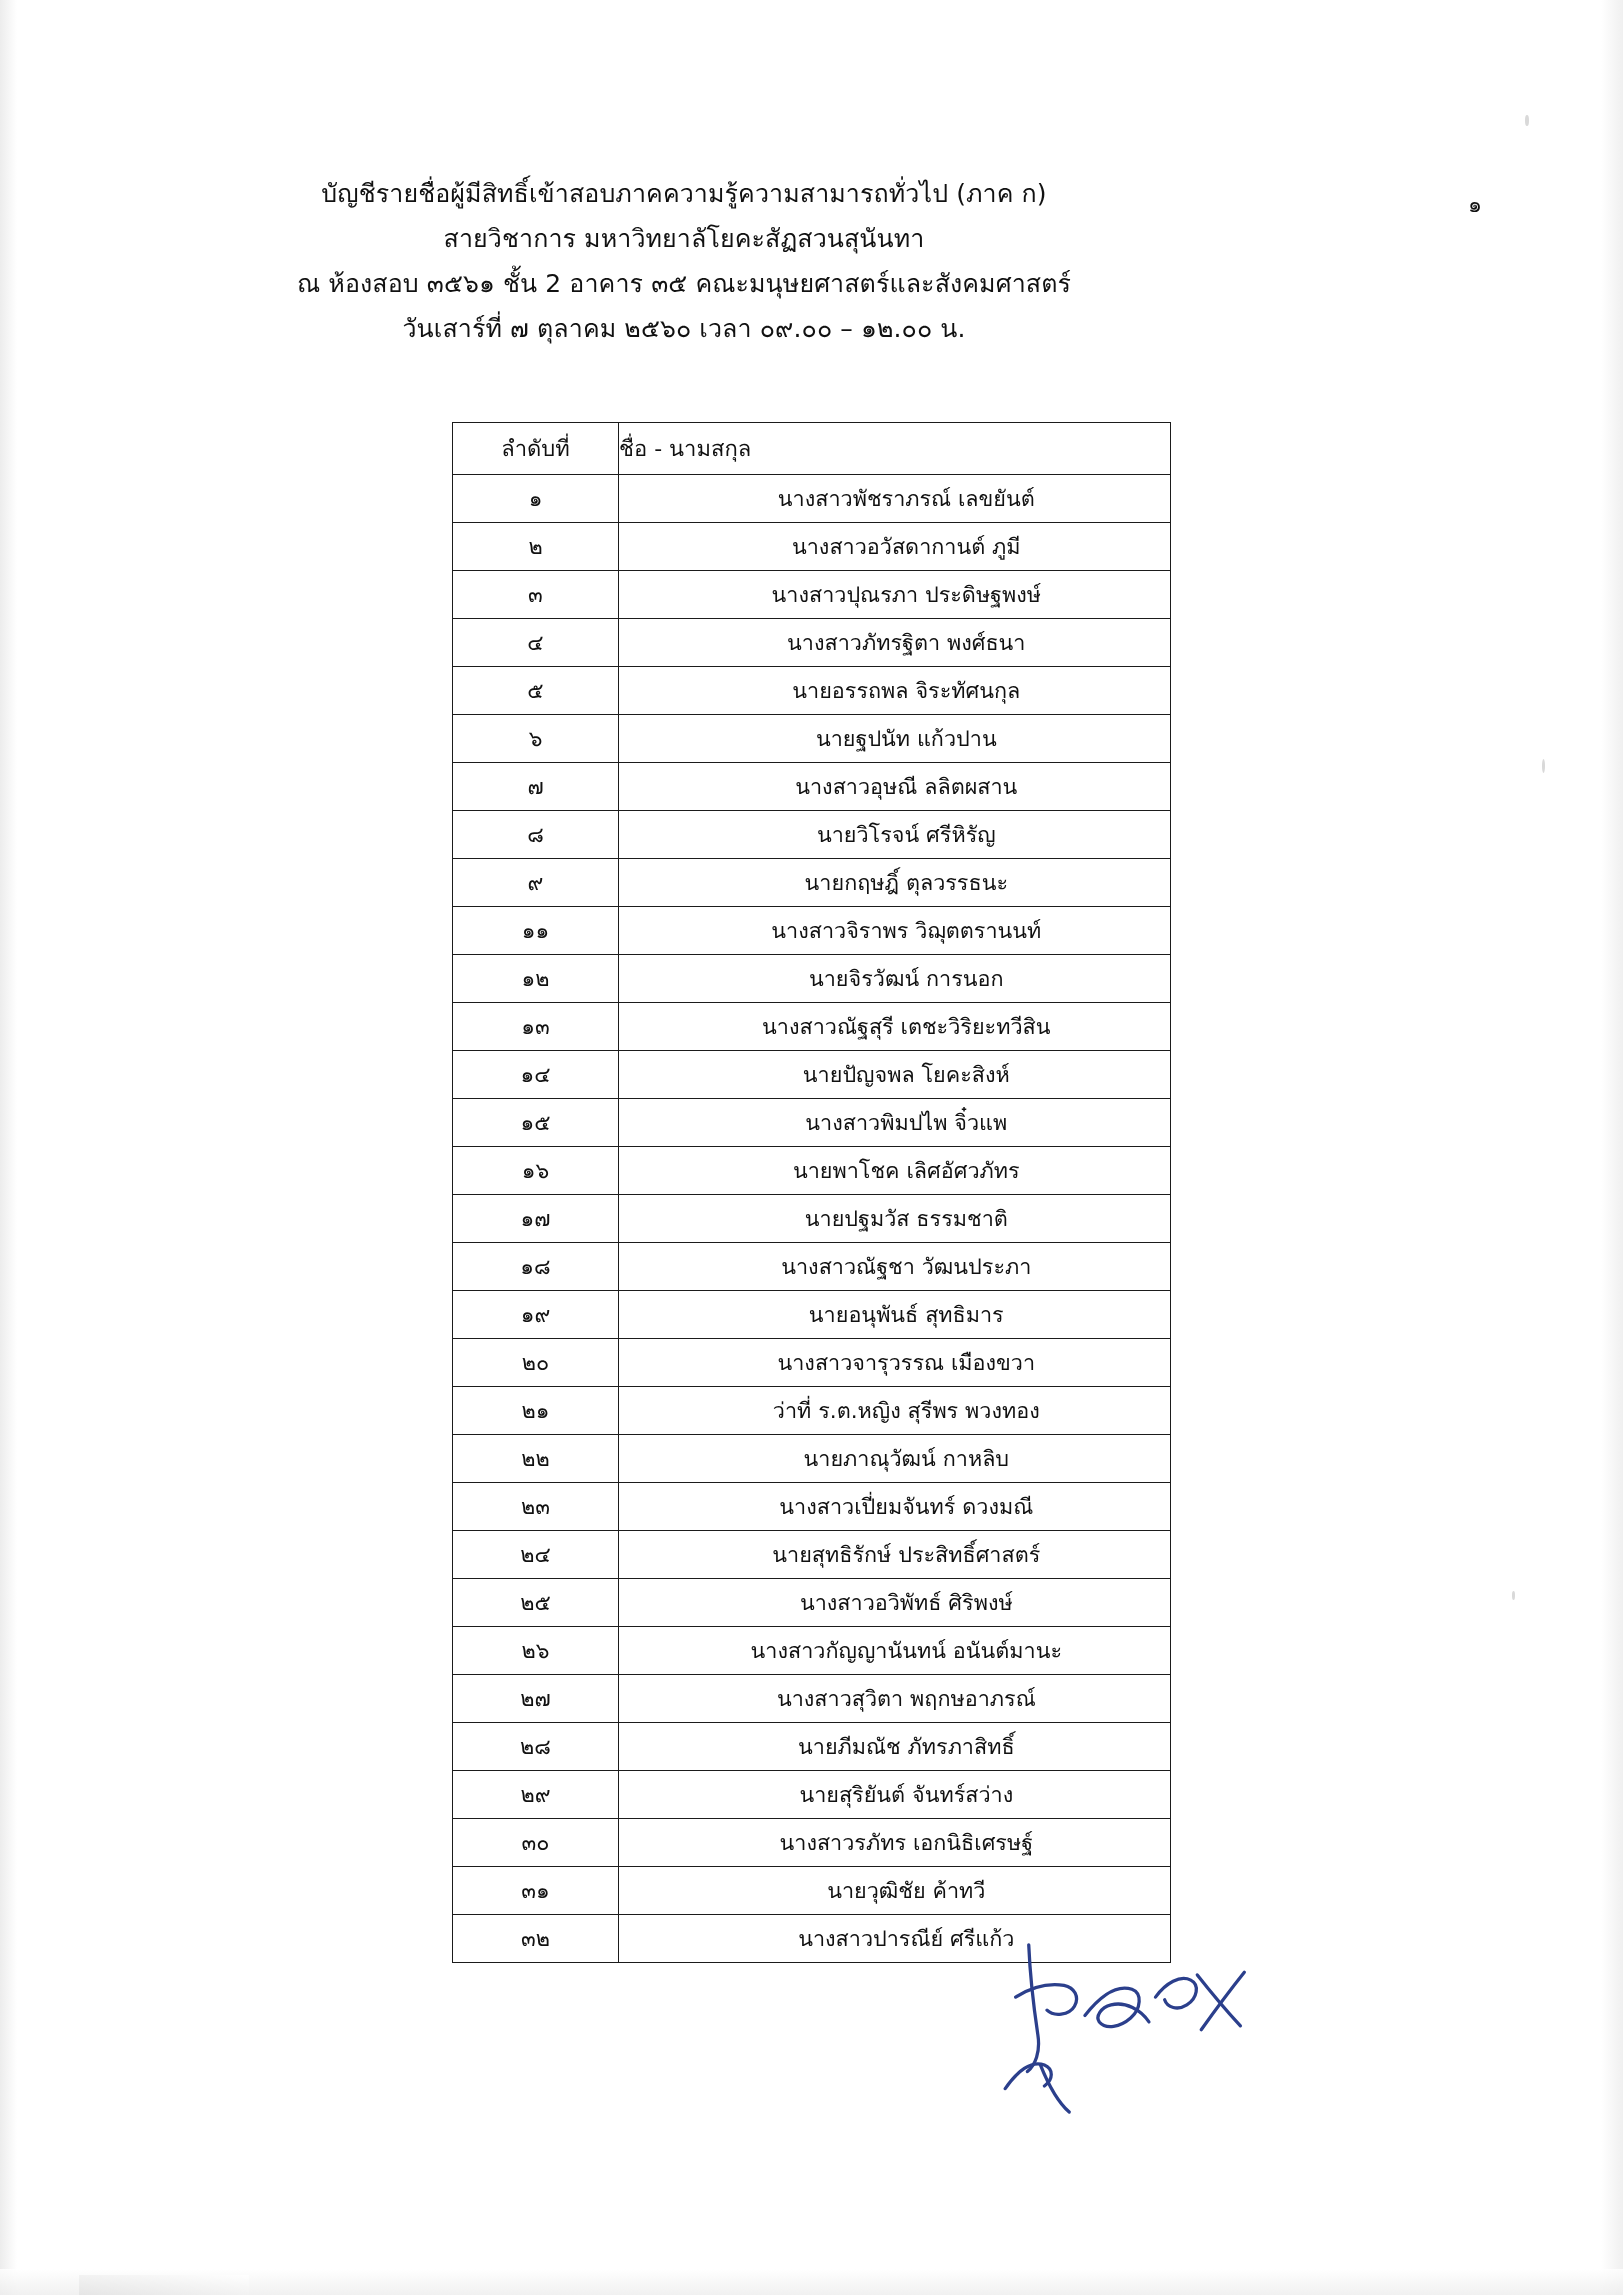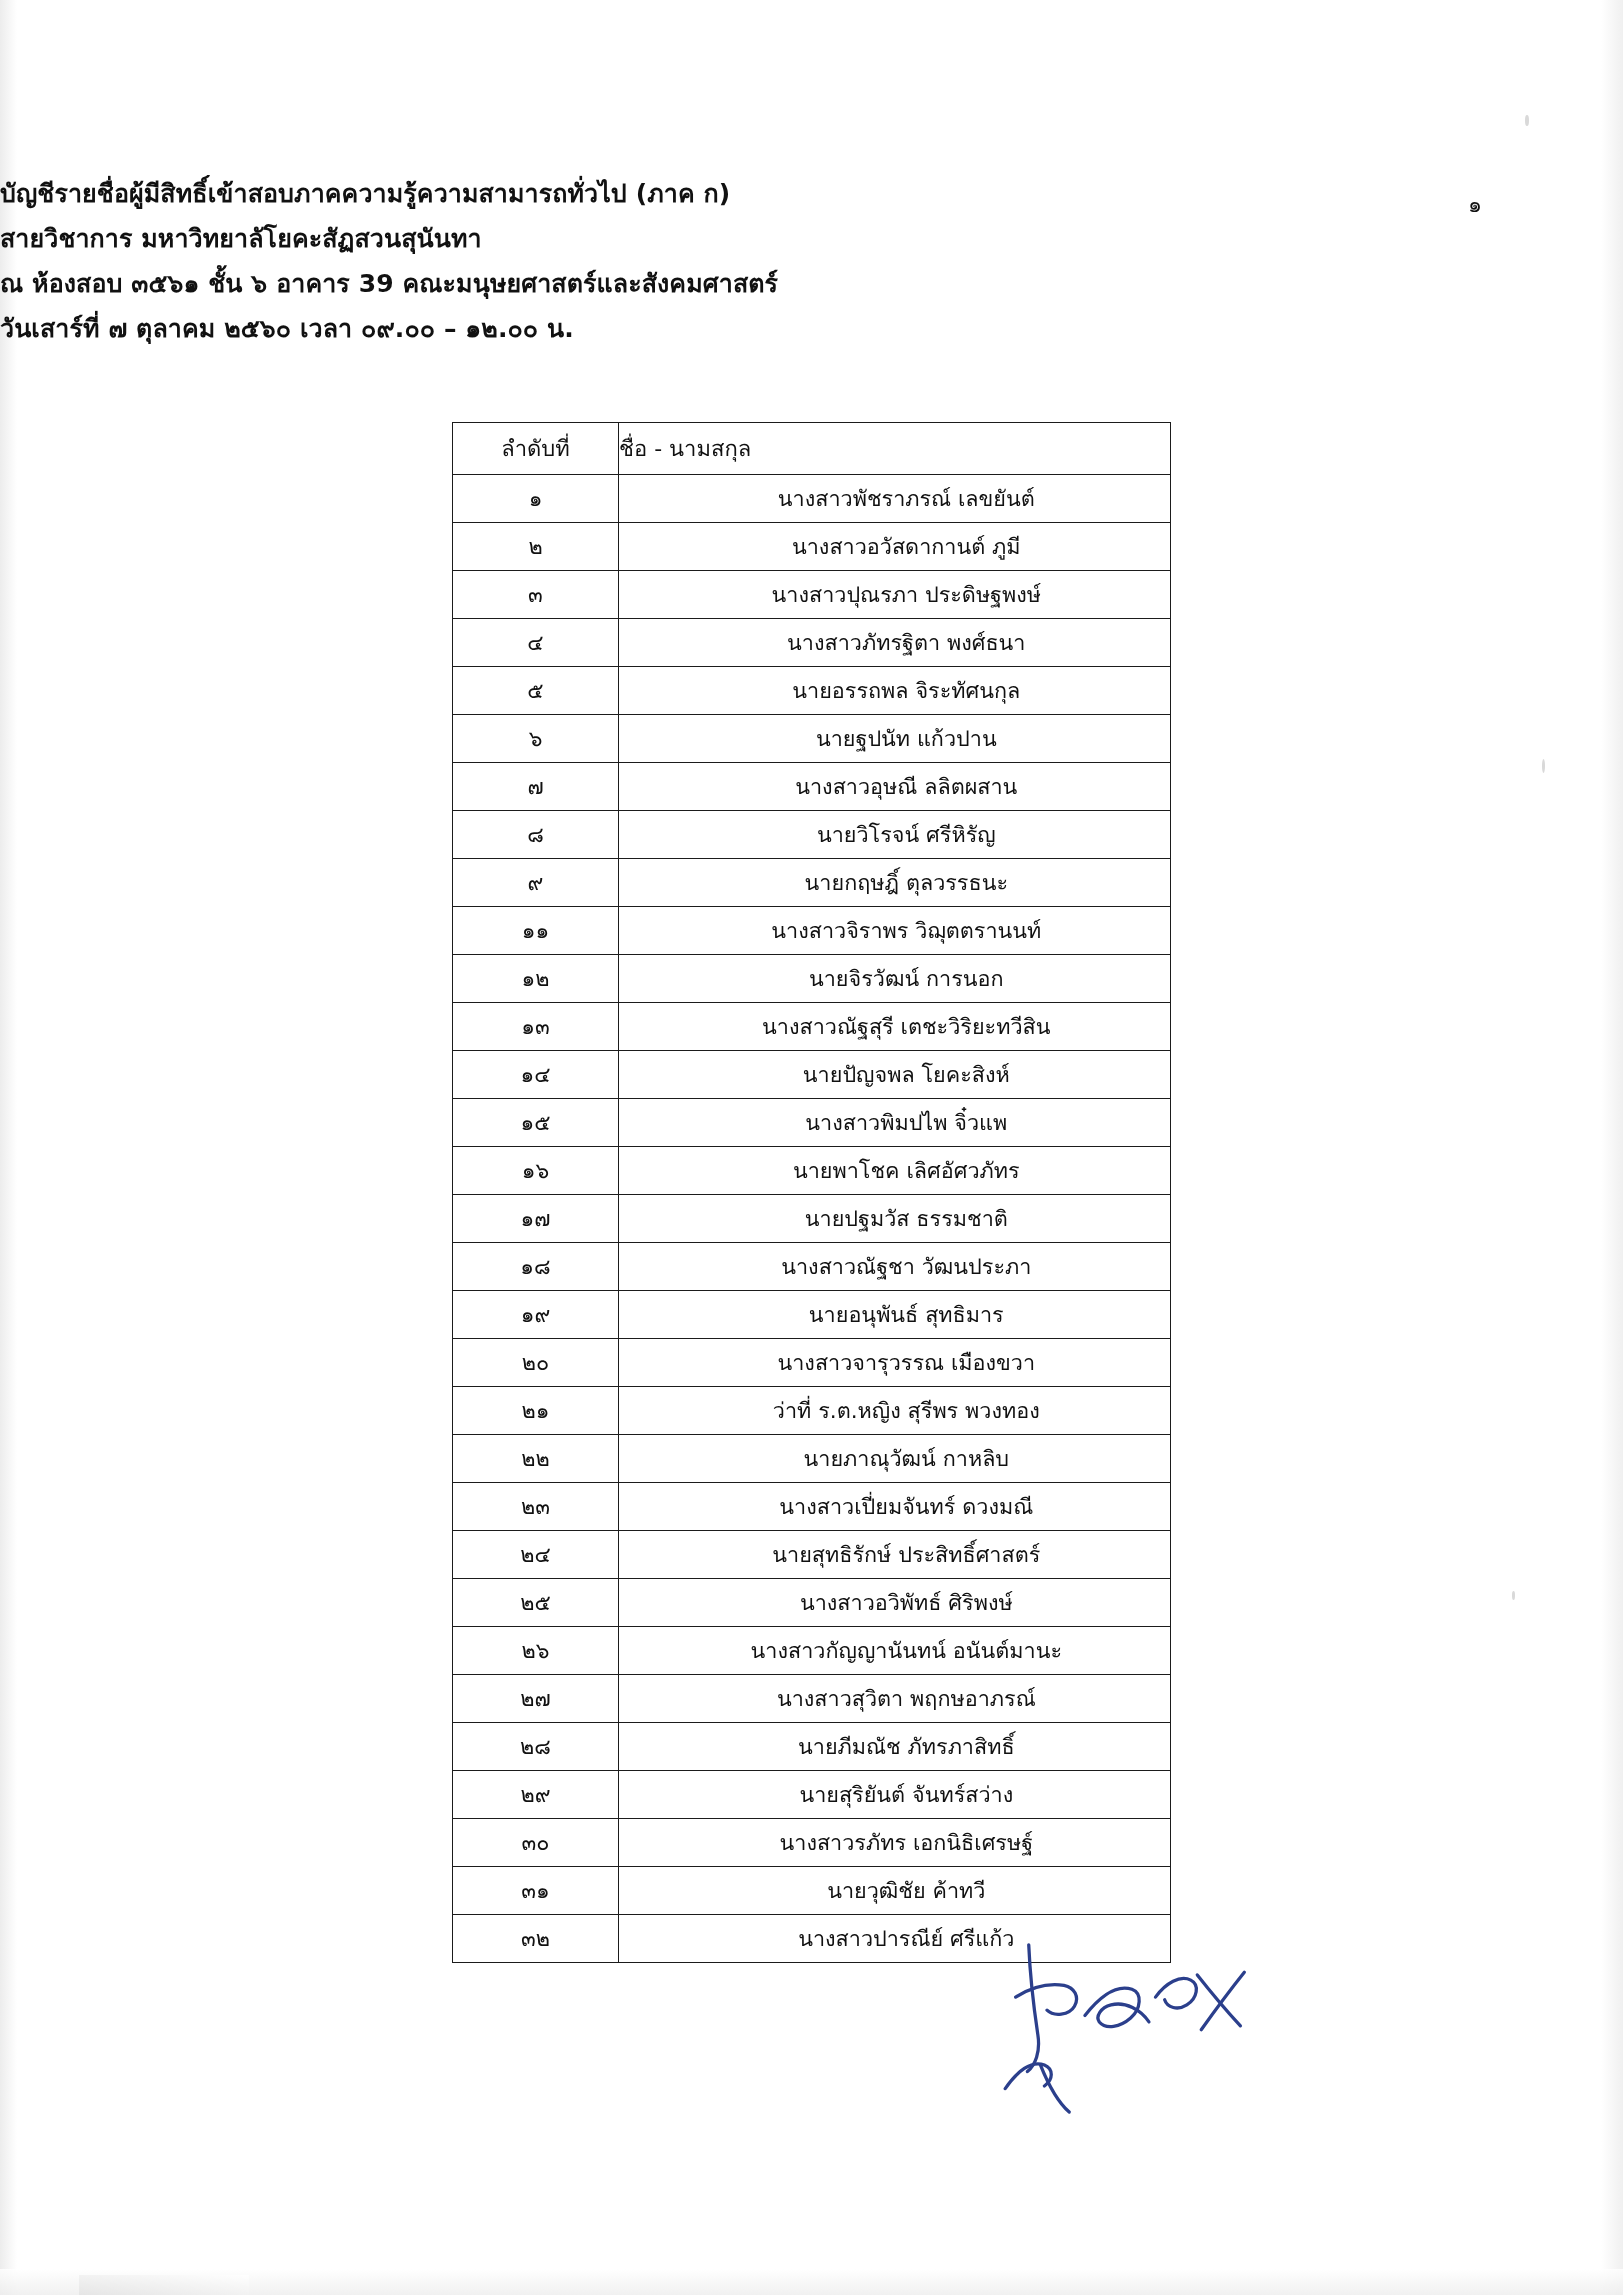--- a/index.html
+++ b/index.html
@@ -57,22 +57,21 @@
     top: 187px;
     font-size: 22px;
     color: #111;
   }
 
   .header {
     position: absolute;
     left: 0;
     top: 171px;
     width: 1368px;
-    text-align: left;
-    font-weight: bold;
+    text-align: center;
   }
   .header .line {
     font-size: 25px;
     line-height: 45px;
     letter-spacing: 0.1px;
     color: #111;
     white-space: nowrap;
   }
 
   .table-wrap {
@@ -141,21 +140,21 @@
 <div class="scan-speck" style="left:1512px; top:1591px; width:3.3px; height:9.2px;"></div>
 <div class="footer-mark"></div>
 
 <div class="page">
 
   <div class="page-number">๑</div>
 
   <div class="header">
     <div class="line">บัญชีรายชื่อผู้มีสิทธิ์เข้าสอบภาคความรู้ความสามารถทั่วไป (ภาค ก)</div>
     <div class="line">สายวิชาการ มหาวิทยาลัโยคะสัฏสวนสุนันทา</div>
-    <div class="line">ณ ห้องสอบ ๓๕๖๑ ชั้น ๖ อาคาร 39 คณะมนุษยศาสตร์และสังคมศาสตร์</div>
+    <div class="line">ณ ห้องสอบ ๓๕๖๑ ชั้น 2 อาคาร ๓๕ คณะมนุษยศาสตร์และสังคมศาสตร์</div>
     <div class="line">วันเสาร์ที่ ๗ ตุลาคม ๒๕๖๐ เวลา ๐๙.๐๐ – ๑๒.๐๐ น.</div>
   </div>
 
   <div class="table-wrap">
     <table class="roster">
       <thead>
         <tr>
           <th class="col-no">ลำดับที่</th>
           <th class="col-name">ชื่อ - นามสกุล</th>
         </tr>

